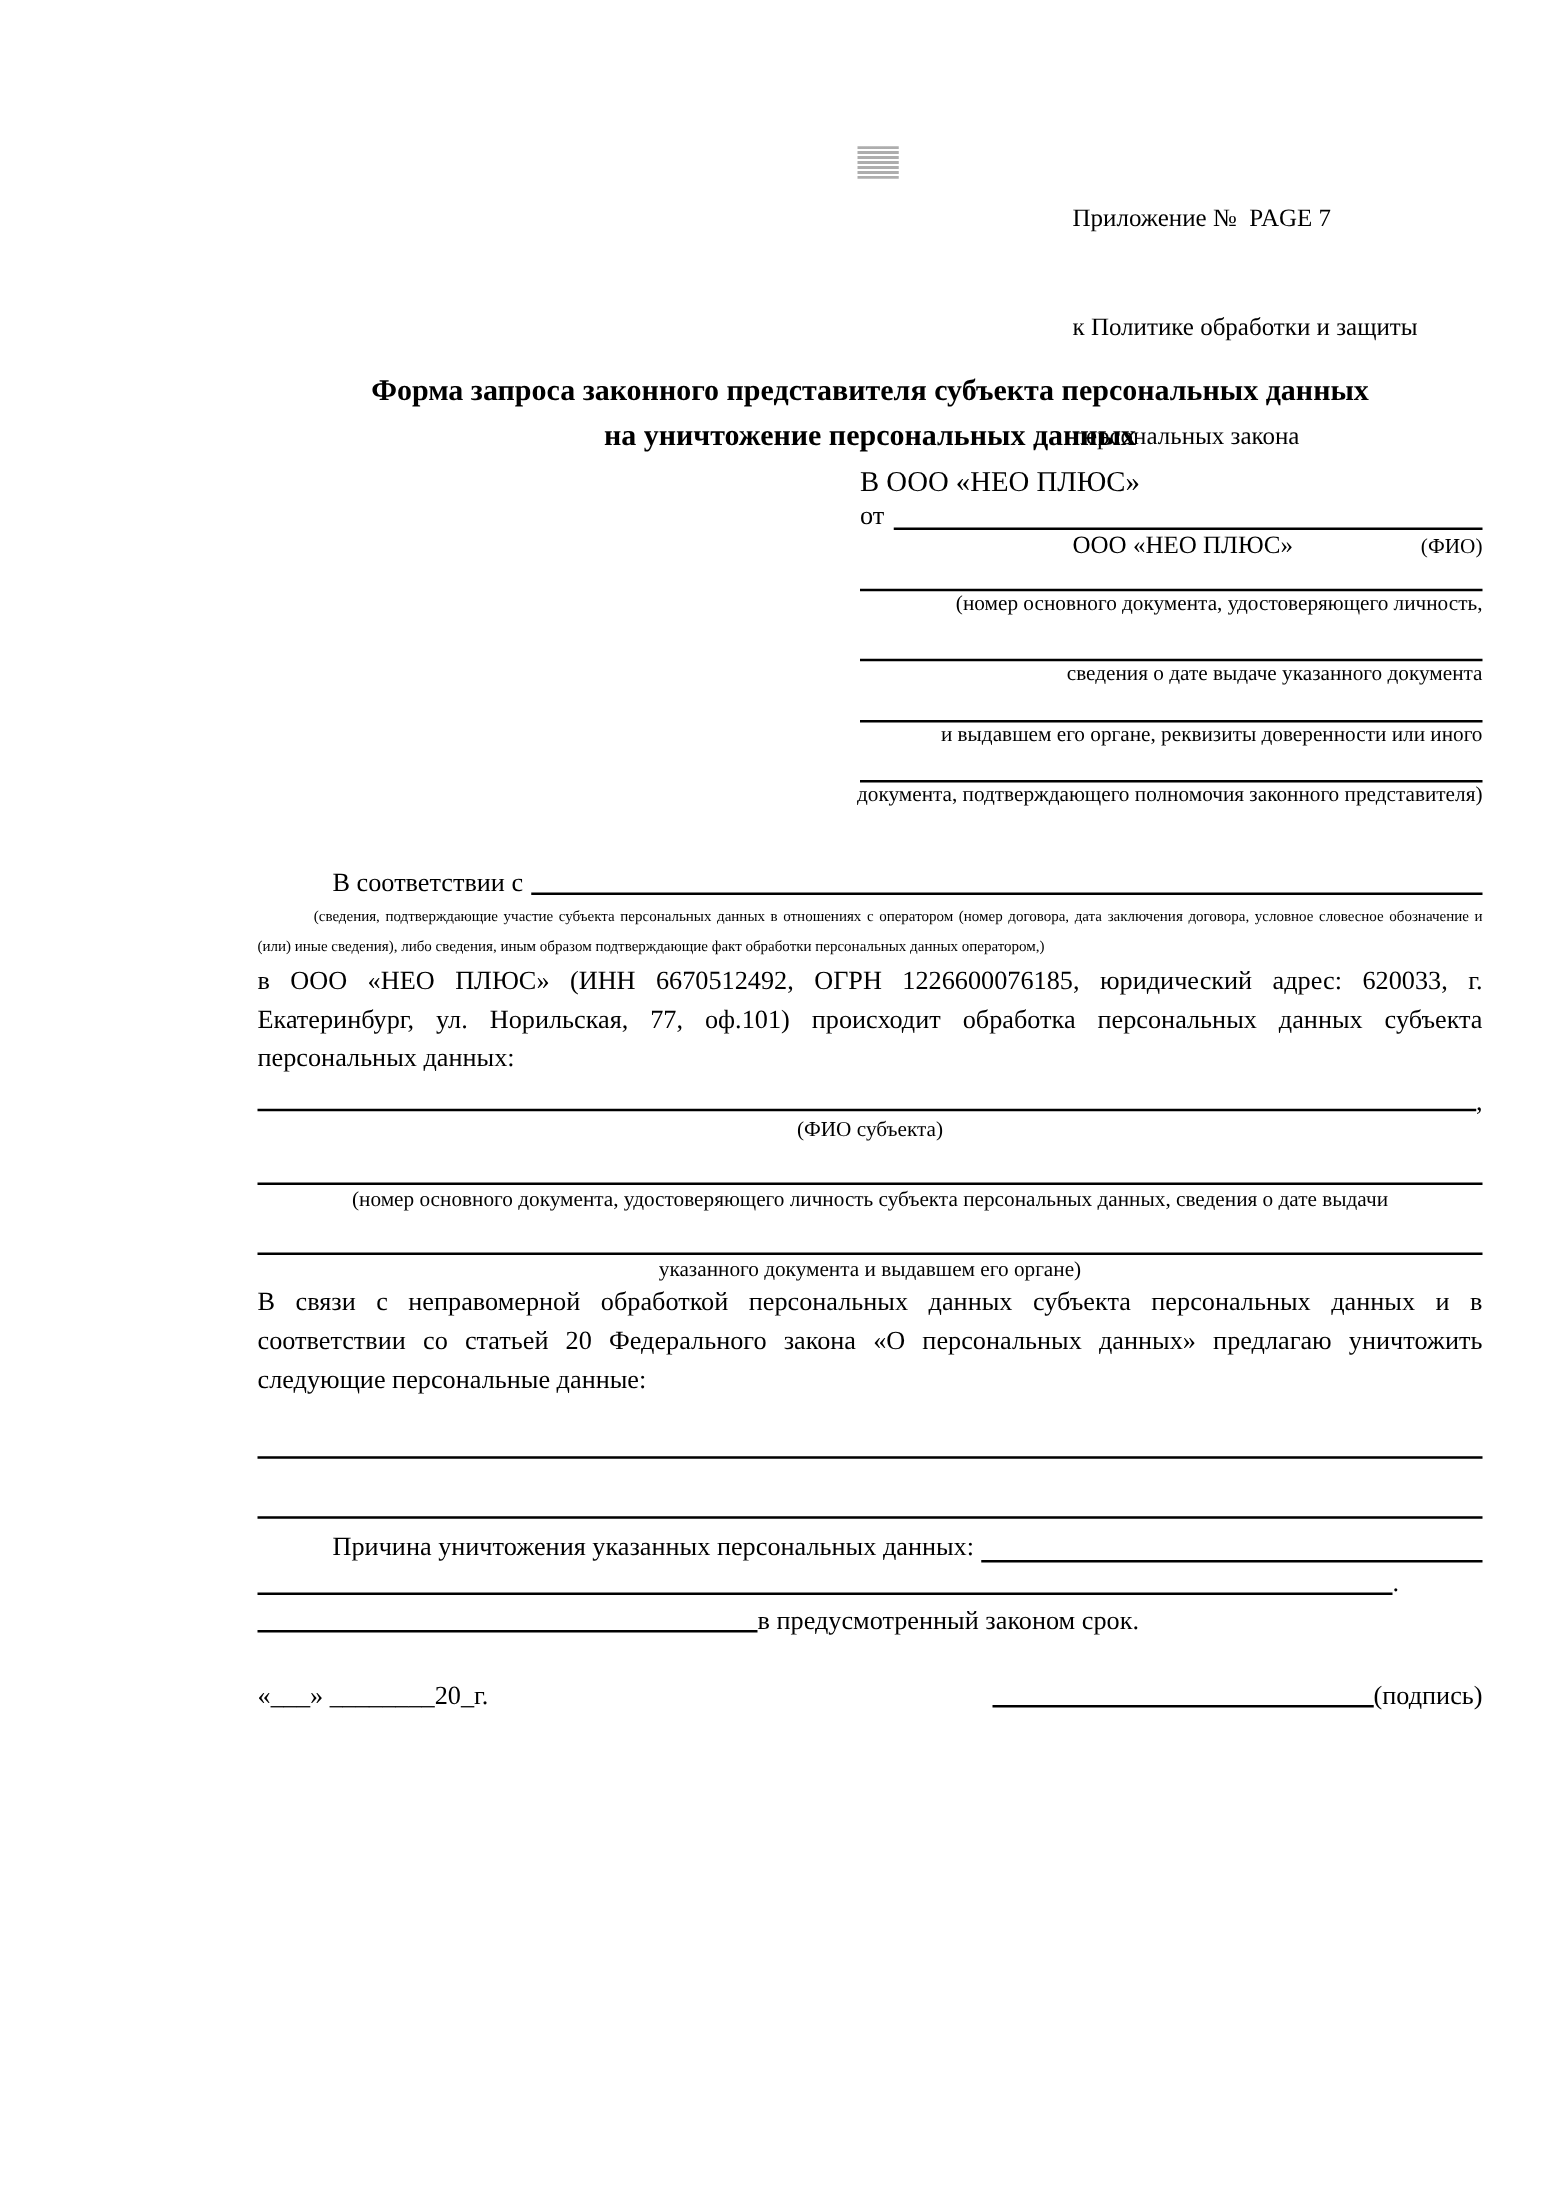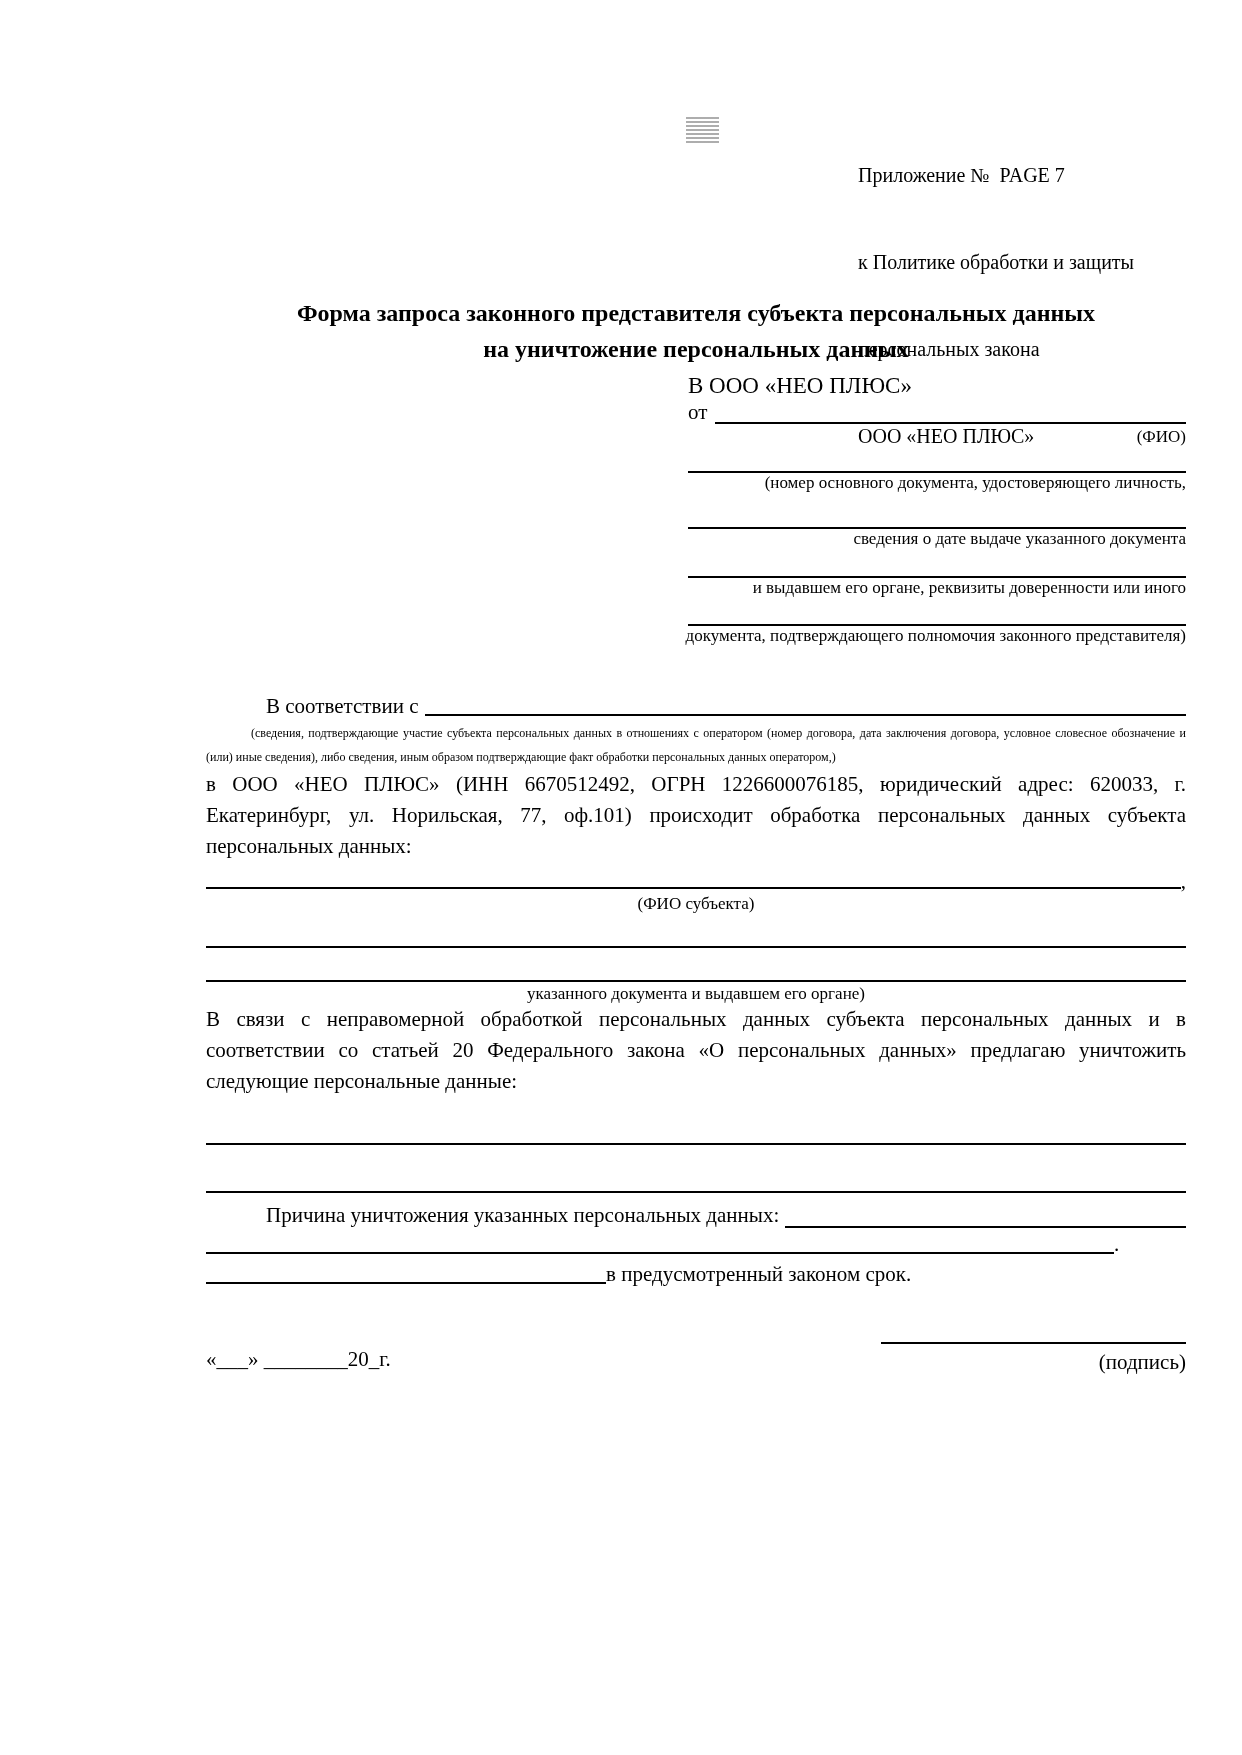--- a/index.html
+++ b/index.html
@@ -59,21 +59,21 @@
   .uw{border-bottom:2px solid #000;margin-bottom:3px;}
   .w-period{width:908px;}
   .resp{padding-left:60px;margin-top:2px;line-height:30px;}
   .tail-row{height:30px;align-items:flex-end;}
   .w-addr{width:400px;}
   .footer-row{
     position:absolute;left:170px;top:1342px;width:980px;
     display:flex;justify-content:space-between;align-items:center;
     font-size:21px;line-height:28px;
   }
-  .sig-group{display:flex;align-items:flex-end;flex-direction:column;}
+  .sig-group{display:flex;align-items:flex-end;}
   .w-sig{width:305px;margin-bottom:4px;}
 </style>
 </head>
 <body>
 
 <div class="page">
 
   <div class="field-marker"></div>
 
   <div class="header-block">
@@ -126,20 +126,21 @@
 
     <div class="para">в ООО «НЕО ПЛЮС» (ИНН 6670512492, ОГРН 1226600076185, юридический адрес: 620033, г. Екатеринбург, ул. Норильская, 77, оф.101) происходит обработка персональных данных субъекта персональных данных:</div>
 
     <div class="row line-row">
       <span class="fill"></span>
       <span class="suffix">,</span>
     </div>
     <div class="bcap">(ФИО субъекта)</div>
 
     <div class="blank"></div>
+    <div class="bcap">(номер основного документа, удостоверяющего личность субъекта персональных данных, сведения о дате выдачи</div>
 
     <div class="blank"></div>
     <div class="bcap">указанного документа и выдавшем его органе)</div>
 
     <div class="para">В связи с неправомерной обработкой персональных данных субъекта персональных данных и в соответствии со статьей 20 Федерального закона «О персональных данных» предлагаю уничтожить следующие персональные данные:</div>
 
     <div class="blank sp"></div>
     <div class="blank sp"></div>
 
     <div class="row reason-row">

